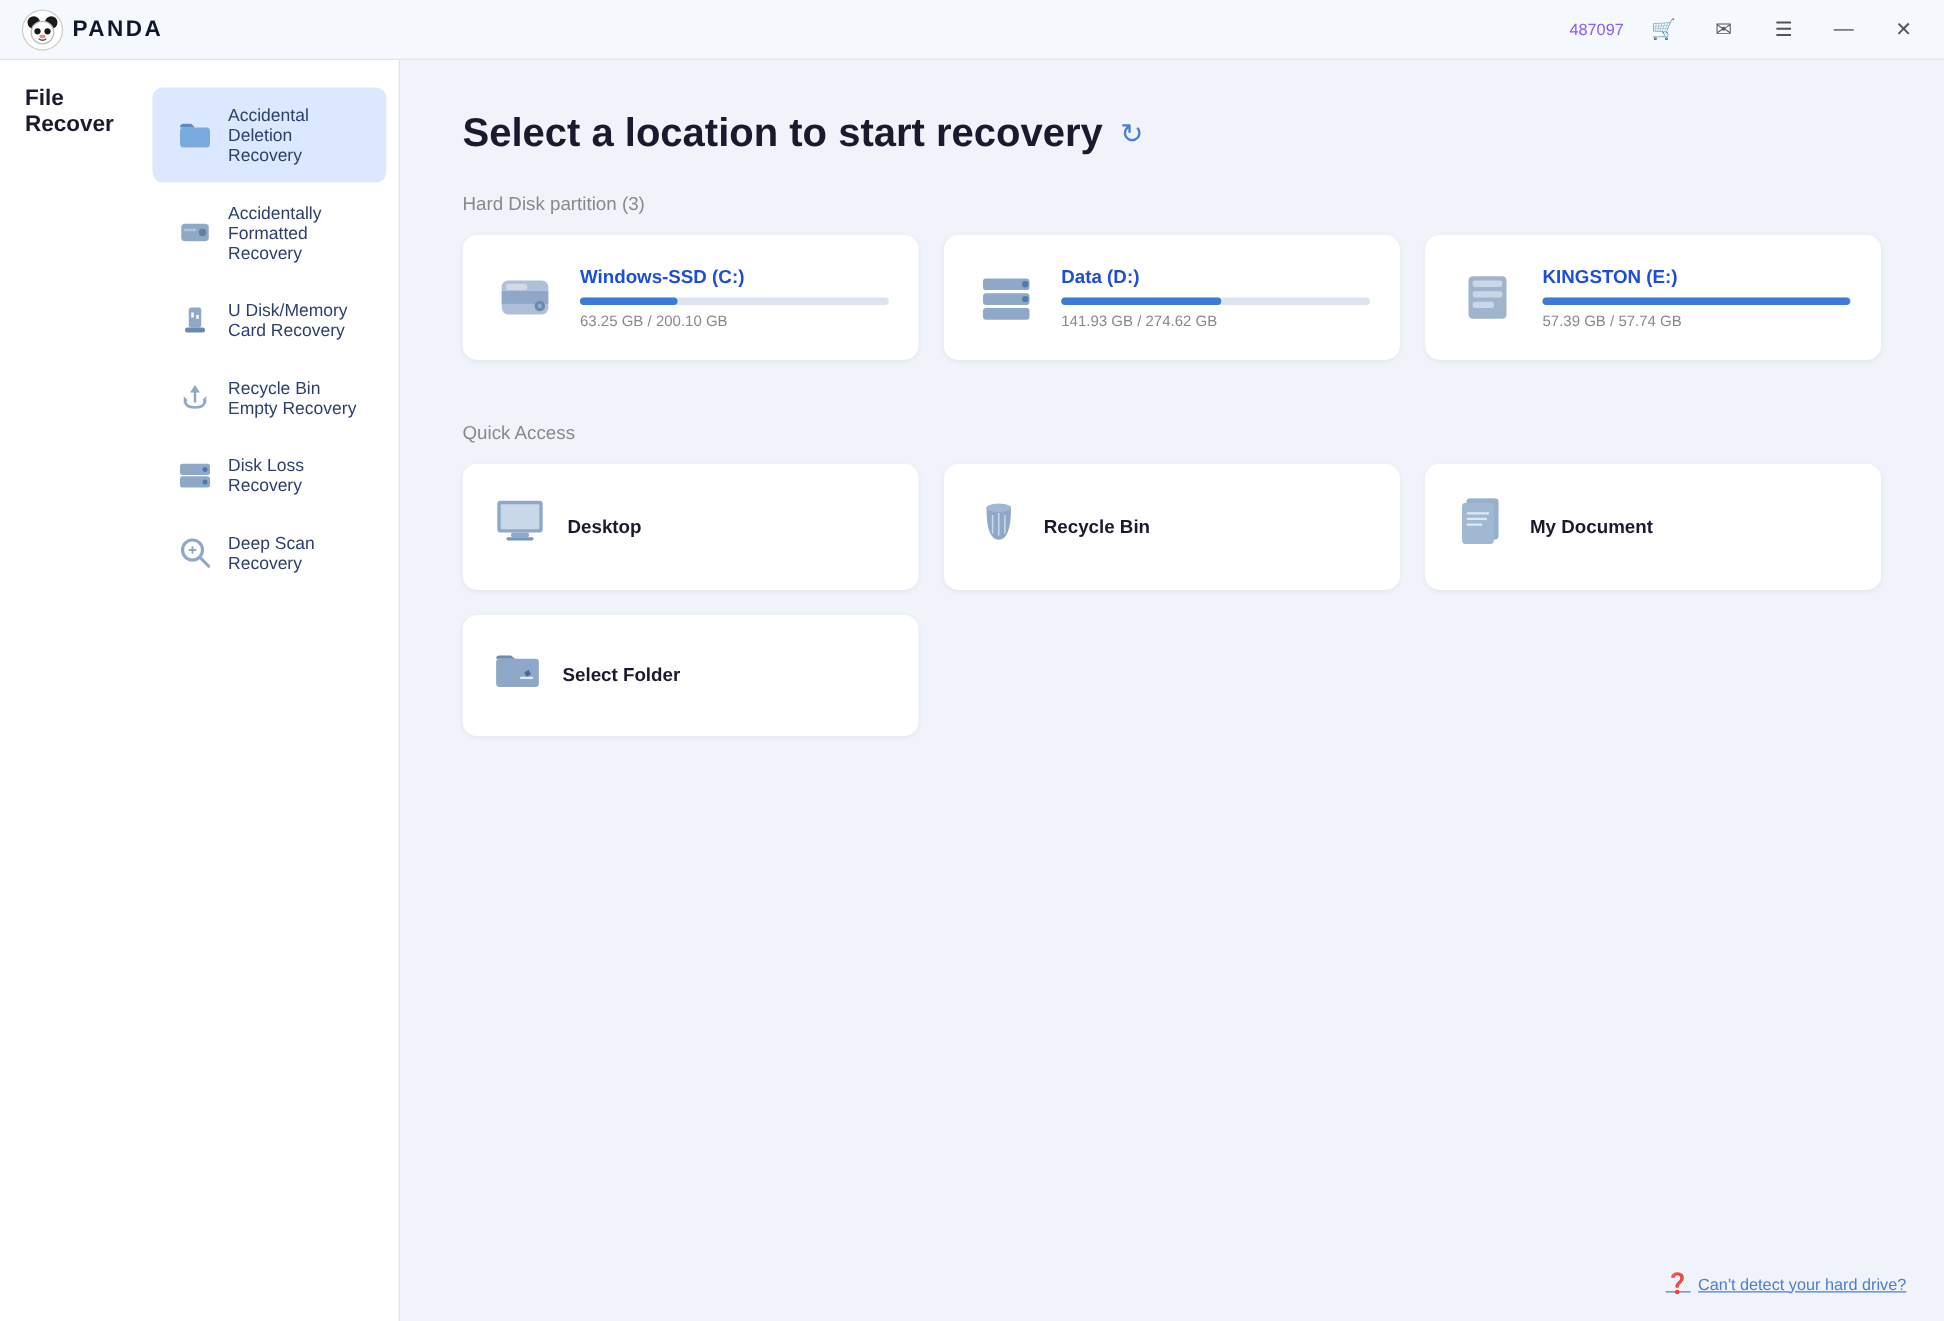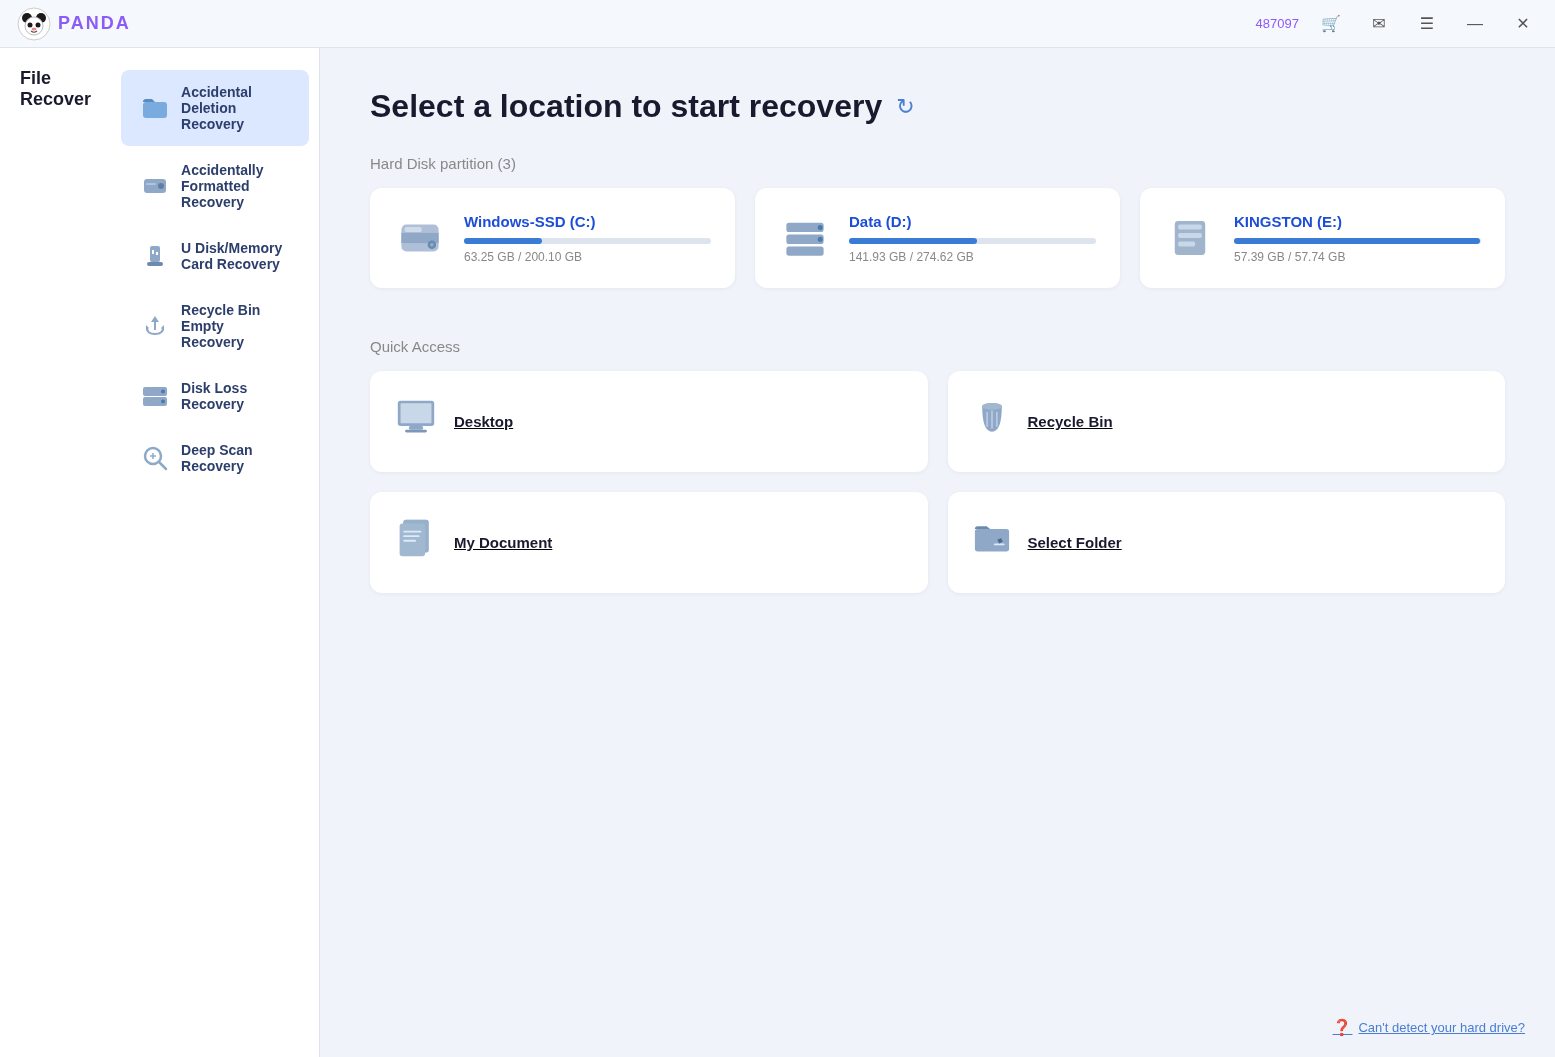--- a/index.html
+++ b/index.html
@@ -51,21 +51,21 @@
       align-items: center;
       gap: 12px;
       padding: 14px 20px;
       cursor: pointer;
       border-radius: 8px;
       margin: 2px 10px;
       transition: background 0.15s;
     }
     .sidebar-item.active { background: #dce8ff; }
     .sidebar-item-icon { width: 28px; height: 28px; display: flex; align-items: center; justify-content: center; flex-shrink: 0; }
-    .sidebar-item-label { font-size: 14px; color: #2c3e6b; font-weight: 700; }
+    .sidebar-item-label { font-size: 14px; color: #2c3e6b; font-weight: 400; }
 
     
     .main-content {
       flex: 1;
       background: #f0f4fa;
       padding: 40px 50px;
       overflow-y: auto;
     }
     .page-header {
       display: flex;
@@ -116,23 +116,22 @@
     .drive-icon-wrap { width: 52px; height: 52px; display: flex; align-items: center; justify-content: center; flex-shrink: 0; }
     .drive-info { flex: 1; min-width: 0; }
     .drive-name { font-size: 15px; font-weight: 700; color: #1d4ed8; margin-bottom: 8px; }
     .drive-bar-bg { height: 6px; background: #dde4ee; border-radius: 3px; margin-bottom: 6px; }
     .drive-bar-fill { height: 100%; border-radius: 3px; background: #3a7bd5; }
     .drive-size { font-size: 12px; color: #888; }
 
     
     .quick-grid {
       display: grid;
-      grid-template-columns: repeat(2, 1fr);
+      grid-template-columns: repeat(3, 1fr);
       gap: 20px;
-      text-decoration: underline;
     }
     .quick-card {
       background: #fff;
       border-radius: 12px;
       padding: 24px 24px;
       display: flex;
       align-items: center;
       gap: 18px;
       cursor: pointer;
       border: 2px solid transparent;
@@ -153,21 +152,21 @@
       gap: 6px;
       font-size: 13px;
       color: #4a7dd4;
       cursor: pointer;
       text-decoration: underline;
     }
     .hint-icon { font-size: 16px; }
 
     
     .panda-logo { display: flex; align-items: center; gap: 6px; }
-    .panda-text { font-size: 18px; font-weight: 700; color: #8b5cf6; letter-spacing: 2px; }
+    .panda-text { font-size: 18px; font-weight: 700; color: #0f172a; letter-spacing: 2px; }
 
     
     .disk-svg { width: 44px; height: 44px; }
     .folder-svg { width: 36px; height: 36px; }
     .monitor-svg { width: 40px; height: 40px; }
     .trash-svg { width: 36px; height: 36px; }
     .docs-svg { width: 40px; height: 40px; }
   </style>
 </head>
 <body>

